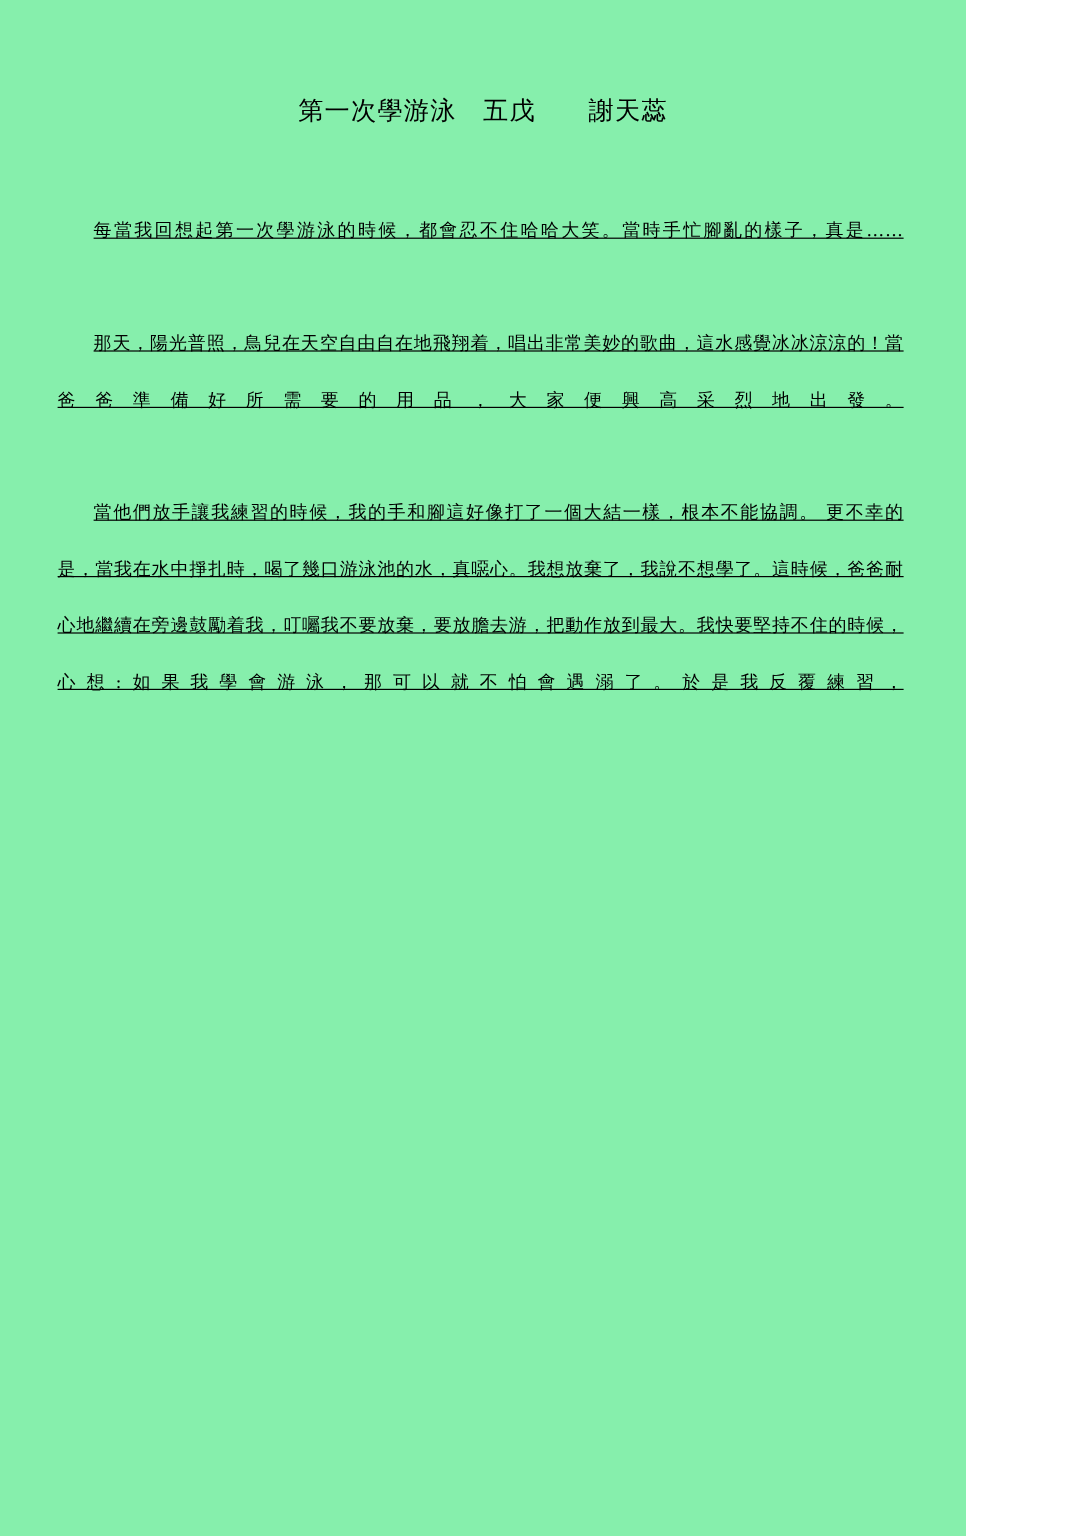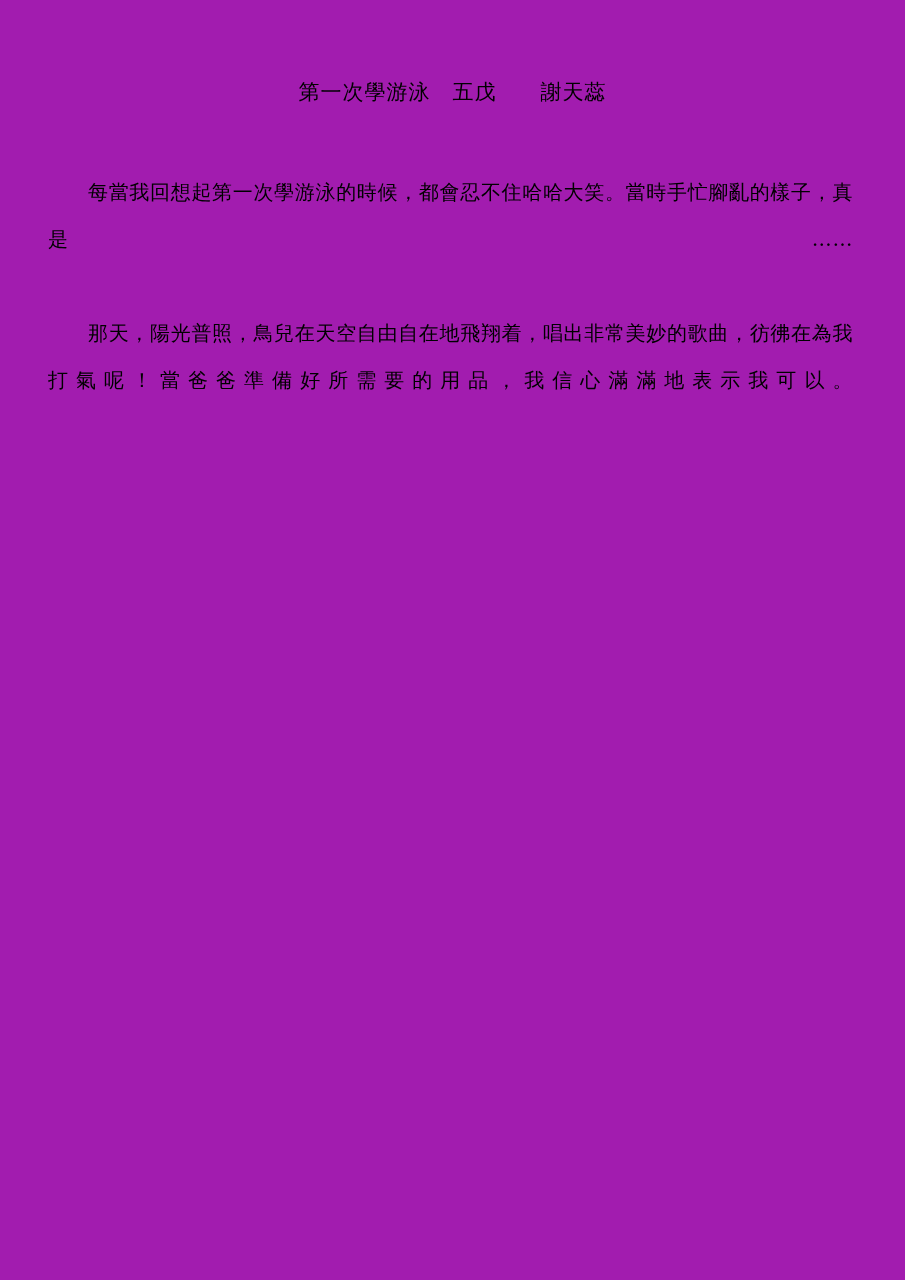--- a/index.html
+++ b/index.html
@@ -10,66 +10,68 @@
   body {
     width: 905px;
     height: 1280px;
     font-family: "DejaVu Serif", "Liberation Serif", serif;
     color: #000000;
     position: relative;
     overflow: hidden;
   }
   .page {
     position: relative;
-    width: 905px;
+    width: 805px;
     height: 1280px;
     box-sizing: border-box;
     padding: 0;
-    background: #a21caf;
+    background: #86efac;
   }
   .doc-title {
     text-align: center;
     font-size: 21px;
     line-height: 1.4;
     letter-spacing: 1px;
     margin: 0;
     padding-top: 78px;
     font-weight: 400;
     white-space: pre;
   }
   .body-block {
     margin-top: 62px;
     padding-left: 48px;
     padding-right: 52px;
   }
   p.para {
     margin: 0 0 0 0;
-    font-size: 20px;
+    font-size: 15px;
     line-height: 47px;
     text-align: justify;
     text-justify: inter-character;
     text-indent: 2em;
     letter-spacing: 0.6px;
     word-break: break-all;
+    text-decoration: underline;
   }
   p.para.last {
     margin-bottom: 0;
   }
   
   p.para::after {
     content: "";
     display: inline-block;
     width: 100%;
   }
 </style>
 </head>
 <body>
 
 <div class="page">
 
   <h1 class="doc-title">第一次學游泳　五戊　　謝天蕊</h1>
 
   <div class="body-block">
     <p class="para">每當我回想起第一次學游泳的時候，都會忍不住哈哈大笑。當時手忙腳亂的樣子，真是……</p>
-    <p class="para">那天，陽光普照，鳥兒在天空自由自在地飛翔着，唱出非常美妙的歌曲，彷彿在為我打氣呢！當爸爸準備好所需要的用品，我信心滿滿地表示我可以。</p>
+    <p class="para">那天，陽光普照，鳥兒在天空自由自在地飛翔着，唱出非常美妙的歌曲，這水感覺冰冰涼涼的！當爸爸準備好所需要的用品，大家便興高采烈地出發。</p>
+    <p class="para last">當他們放手讓我練習的時候，我的手和腳這好像打了一個大結一樣，根本不能協調。 更不幸的是，當我在水中掙扎時，喝了幾口游泳池的水，真噁心。我想放棄了，我說不想學了。這時候，爸爸耐心地繼續在旁邊鼓勵着我，叮囑我不要放棄，要放膽去游，把動作放到最大。我快要堅持不住的時候，心想:如果我學會游泳，那可以就不怕會遇溺了。於是我反覆練習，</p>
   </div>
 
 </div>
 
 </body></html>

